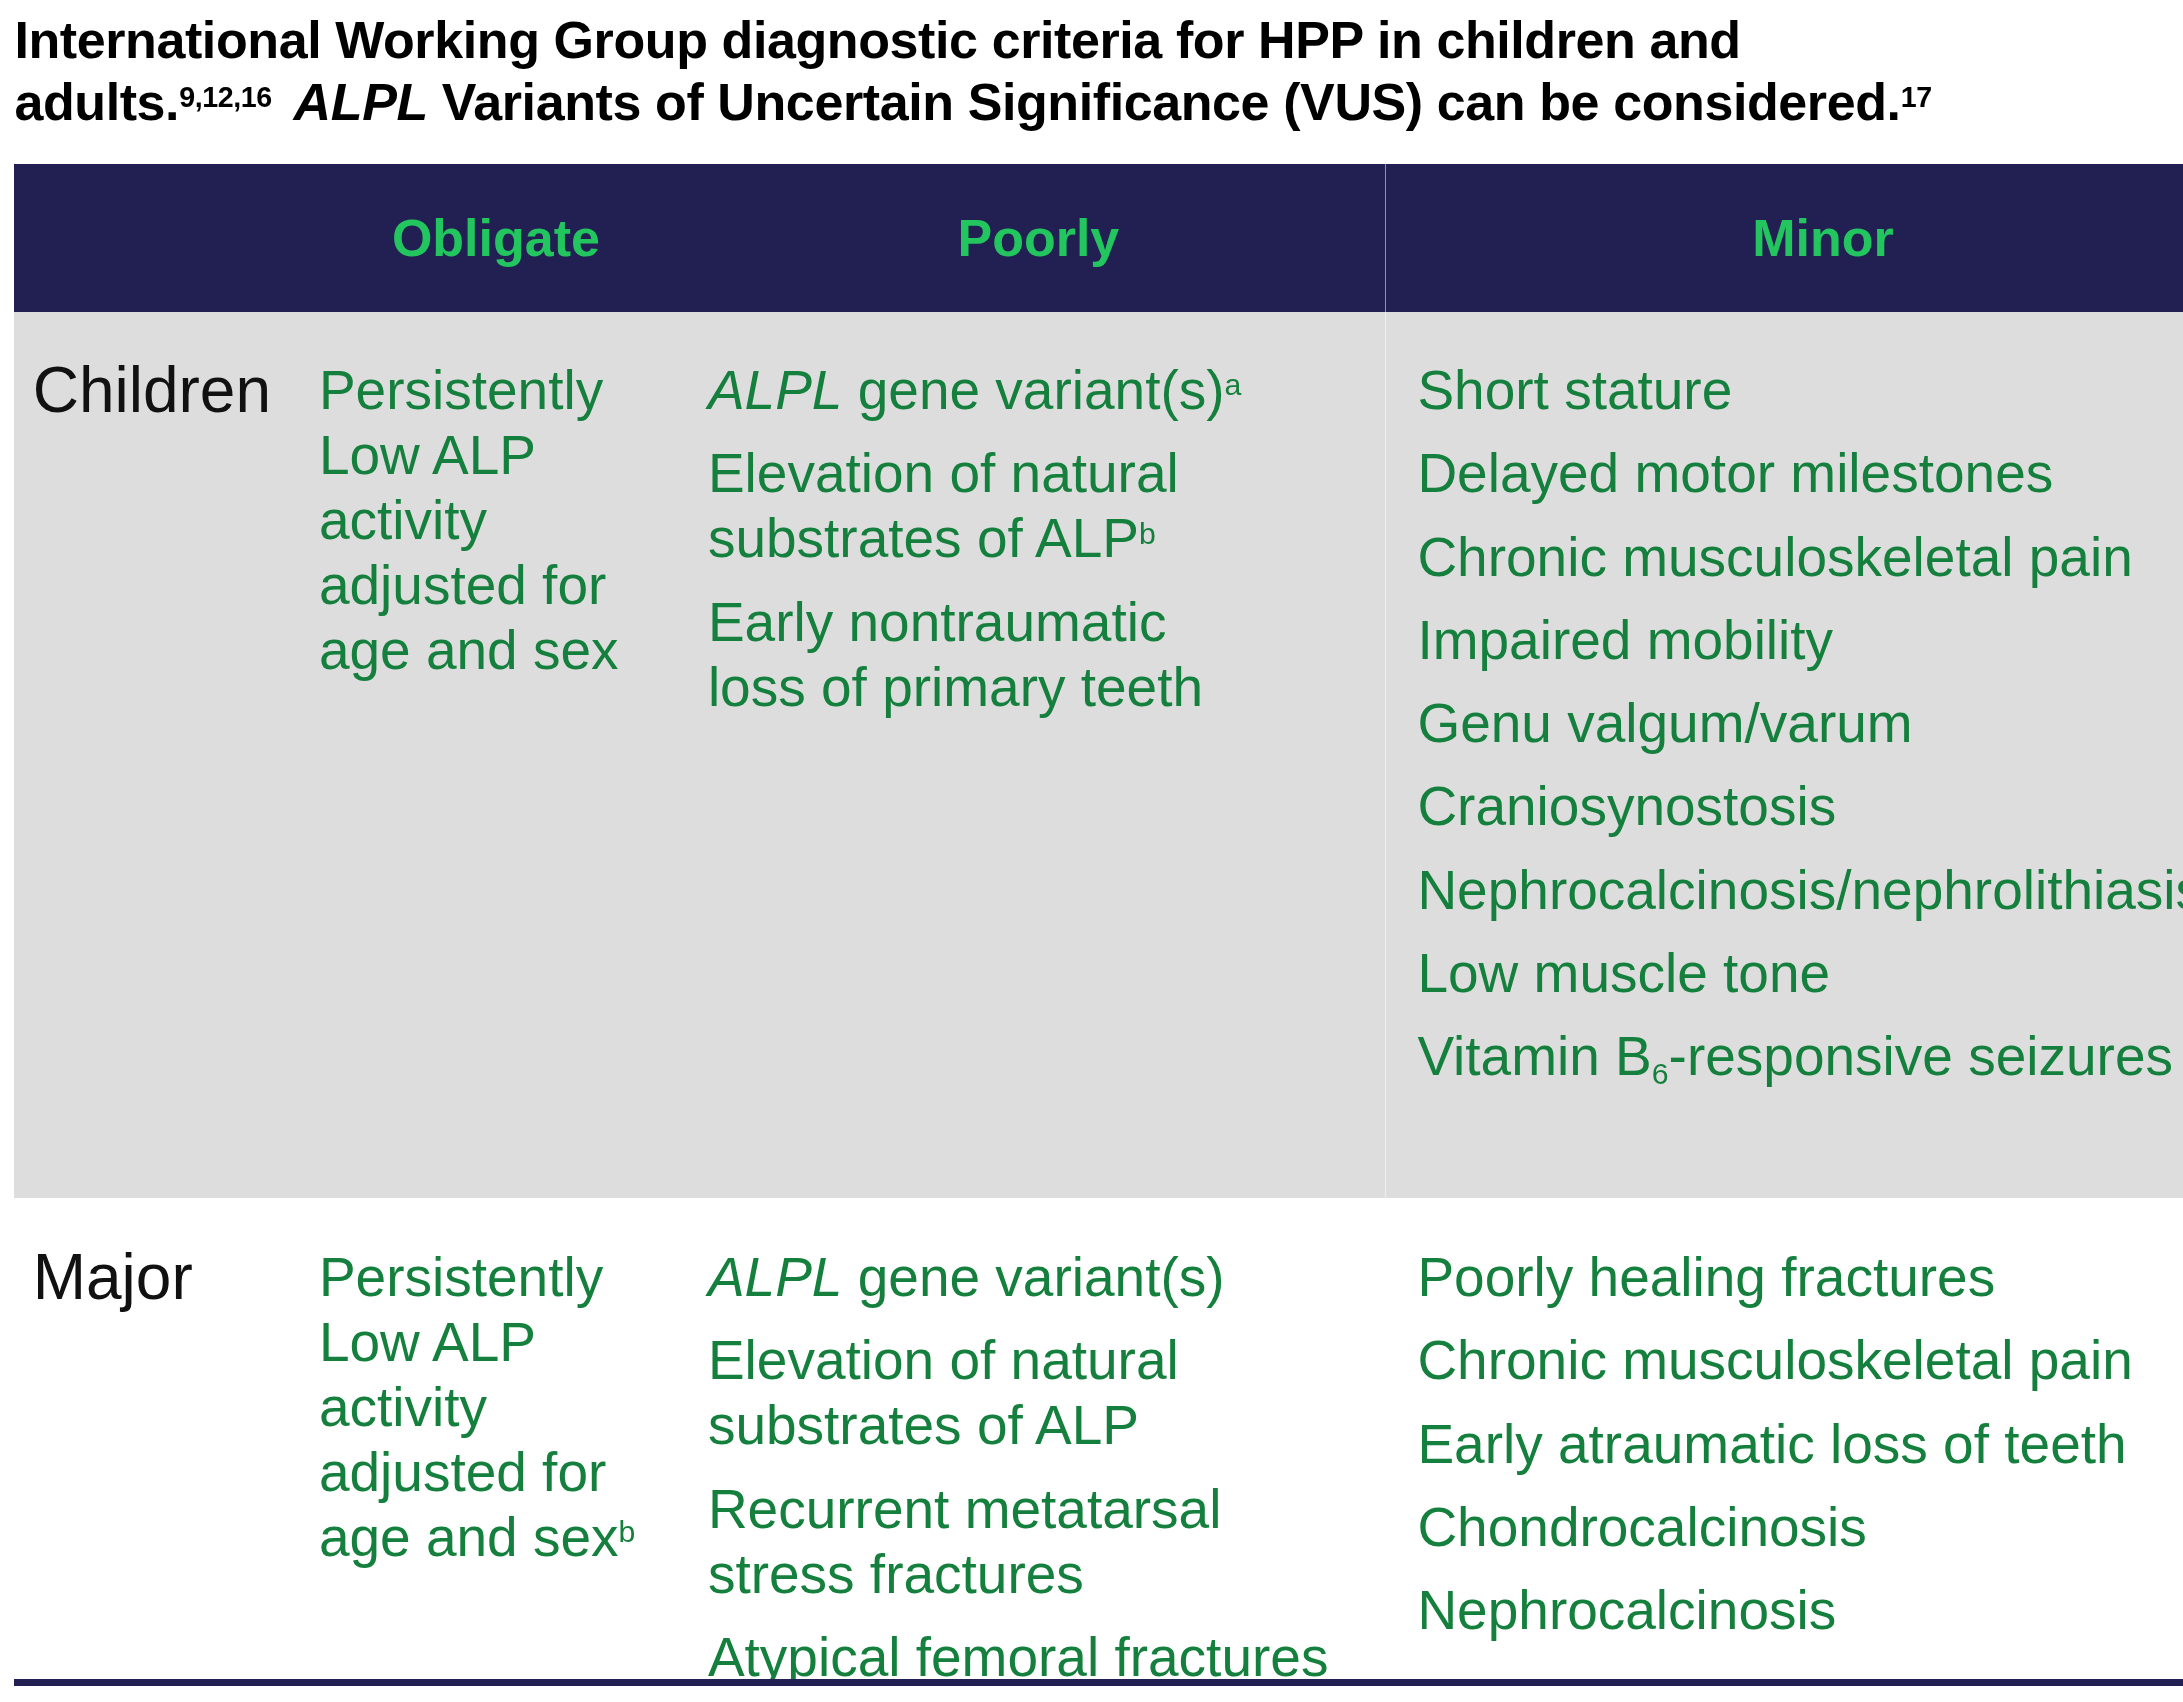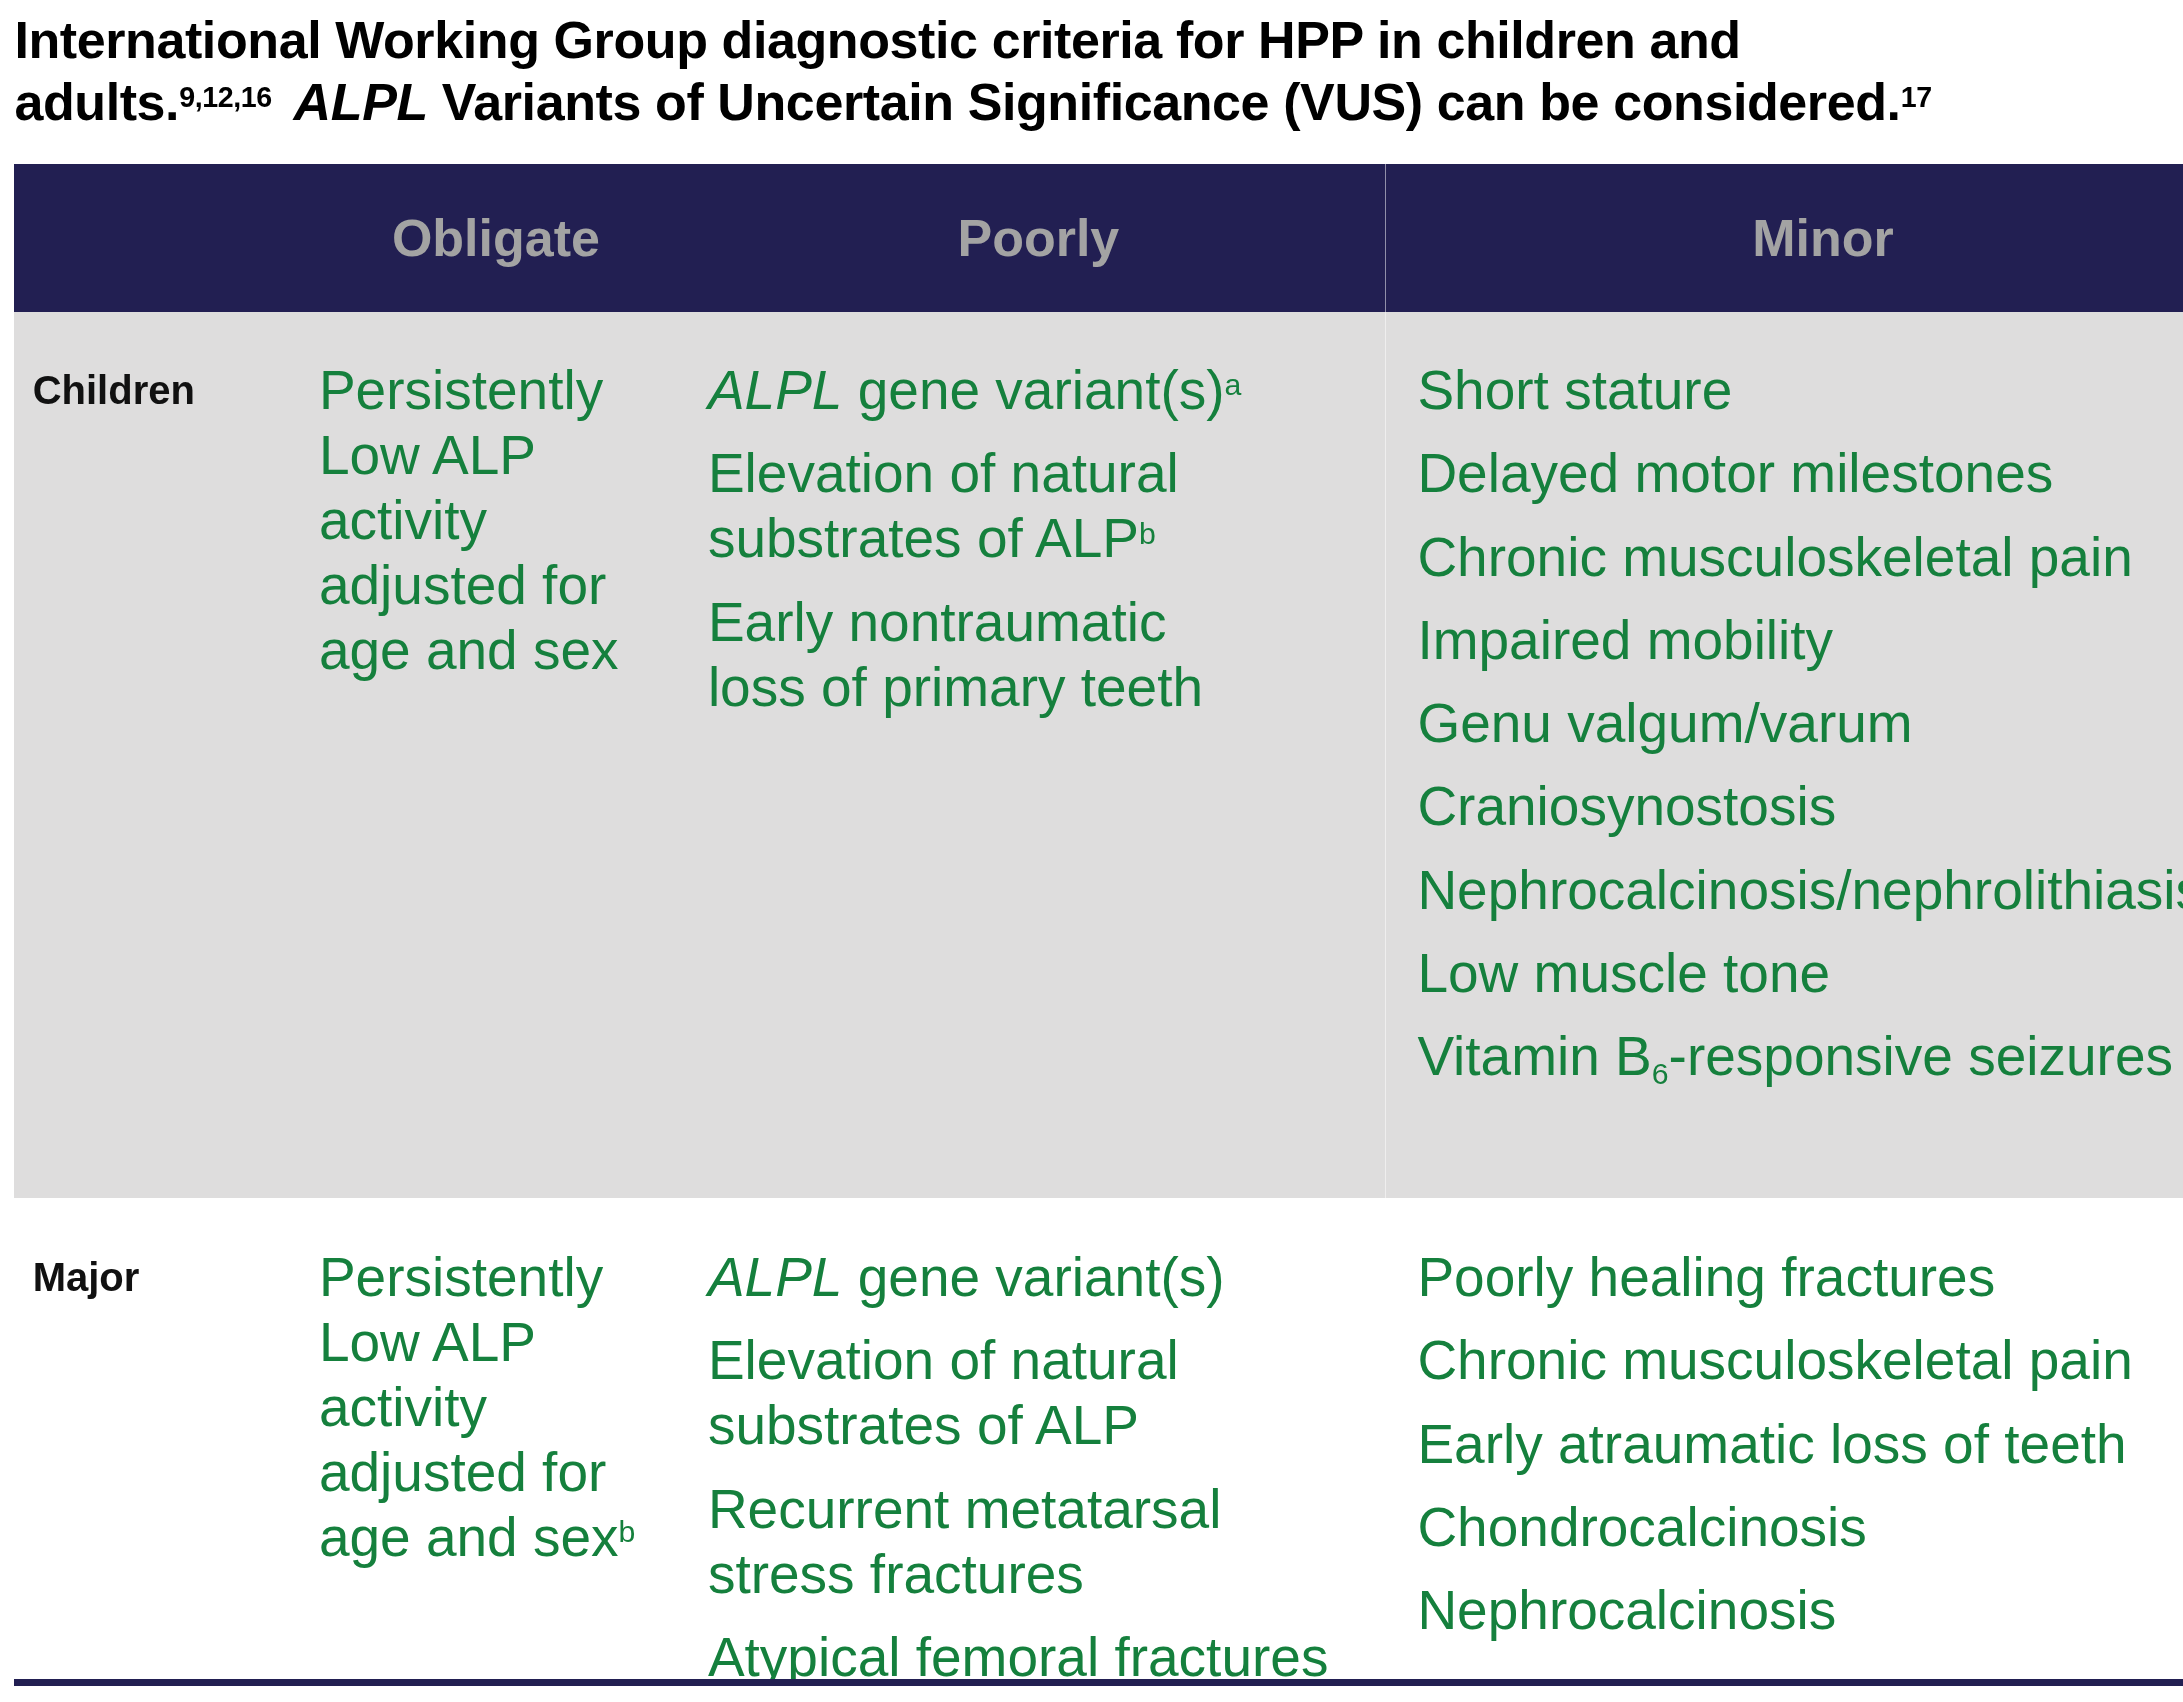--- a/index.html
+++ b/index.html
@@ -22,37 +22,37 @@
   sup { font-size:55%; line-height:0; position:relative; top:-0.45em; vertical-align:baseline; }
   sub { font-size:55%; line-height:0; position:relative; top:0.30em;  vertical-align:baseline; }
 
   
   .thead {
     position:absolute; left:14.4px; top:164px; width:2245px; height:148px;
     background:#221f52;
     display:grid; grid-template-columns:287px 389px 696px 873px;
     align-items:center;
   }
-  .hcell { text-align:center; color:#a3a3a3; font-weight:700; font-size:52px; }
+  .hcell { text-align:center; color:#22c55e; font-weight:700; font-size:52px; }
 
   
   .trow {
     position:absolute; left:14.4px; width:2245px;
     display:grid; grid-template-columns:287px 389px 696px 873px;
     overflow:hidden;
   }
   .trow.children { top:312px;  height:886px; background:#dedddd; }
   .trow.adults   { top:1199px; height:480px; background:#ffffff; }
 
   .cell {
     padding-top:46px;
     font-size:55px; line-height:65px; color:#15803d;
     white-space:pre-line;
   }
-  .cell.label   { padding-left:18.3px; font-weight:700; font-size:40px; color:#111111; white-space:normal; }
+  .cell.label   { padding-left:18.3px; font-weight:400; font-size:64px; color:#111111; white-space:normal; }
   .cell.obligate{ padding-left:17.5px; padding-right:26px; }
   .cell.major   { padding-left:17.5px; padding-right:39px; }
   .cell.minor   { padding-left:31px; padding-right:8.7px; }
 
   .item { margin-bottom:18.3px; }
   .item:last-child { margin-bottom:0; }
   .r-i { font-style:italic; }
 
   
   .col-sep {

